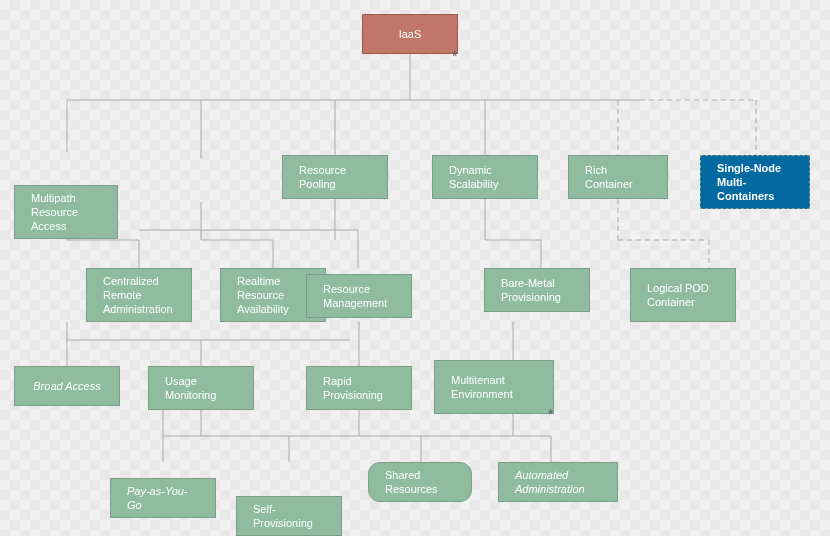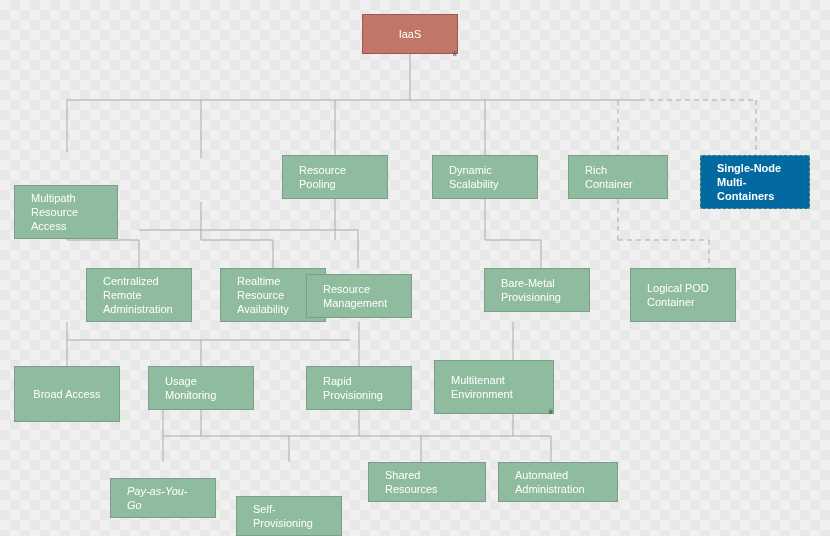--- a/index.html
+++ b/index.html
@@ -156,33 +156,33 @@
   <div class="node" style="left:86px; top:268px; width:106px; height:54px;">Centralized Remote Administration</div>
 
   <div class="node" style="left:220px; top:268px; width:106px; height:54px;">Realtime Resource Availability</div>
 
   <div class="node" style="left:306px; top:274px; width:106px; height:44px;">Resource Management</div>
 
   <div class="node" style="left:436px; top:268px; width:106px; height:44px;margin-left:48px;">Bare-Metal Provisioning</div>
 
   <div class="node" style="left:630px; top:268px; width:106px; height:54px;">Logical POD Container</div>
 
-  <div class="node" style="left:14px; top:366px; width:106px; height:56px;">Broad Access</div>
+  <div class="node" style="left:14px; top:366px; width:106px; height:40px;font-style:italic;">Broad Access</div>
 
   <div class="node" style="left:148px; top:366px; width:106px; height:44px;">Usage Monitoring</div>
 
   <div class="node" style="left:306px; top:366px; width:106px; height:44px;">Rapid Provisioning</div>
 
   <div class="node" style="left:434px; top:360px; width:120px; height:54px;">Multitenant Environment</div>
 
   <div class="node" style="left:110px; top:478px; width:106px; height:40px;font-style:italic;">Pay-as-You-Go</div>
 
   <div class="node" style="left:236px; top:462px; width:106px; height:40px;margin-top:34px;">Self-Provisioning</div>
 
-  <div class="node" style="left:368px; top:462px; width:118px; height:40px;">Shared Resources</div>
+  <div class="node" style="left:368px; top:462px; width:104px; height:40px;border-radius:12px;">Shared Resources</div>
 
-  <div class="node" style="left:498px; top:462px; width:120px; height:40px;">Automated Administration</div>
+  <div class="node" style="left:498px; top:462px; width:120px; height:40px;font-style:italic;">Automated Administration</div>
 
   <div class="asterisk" style="left:452px; top:48px;">*</div>
 
   <div class="asterisk" style="left:548px; top:406px;">*</div>
 
 </div>
 
 </body></html>

